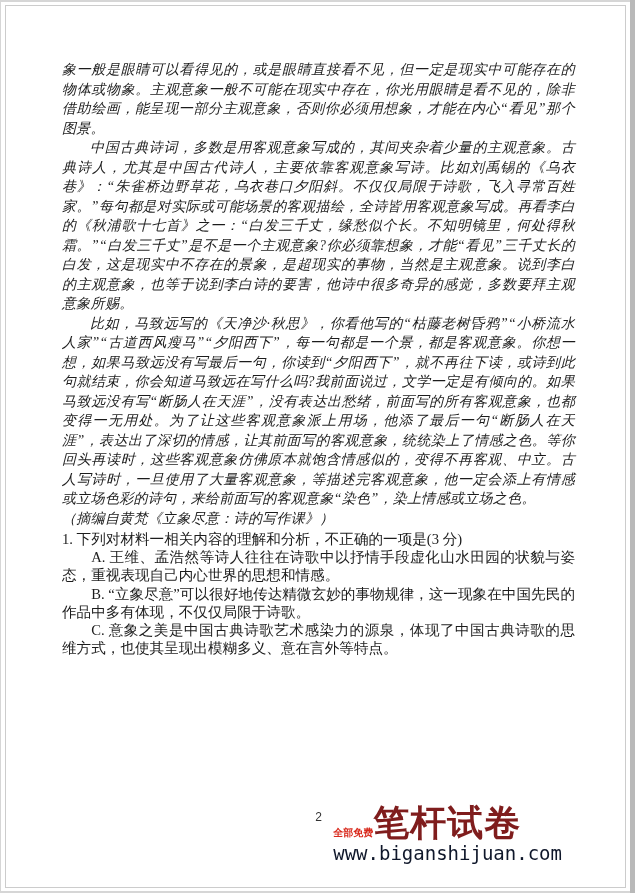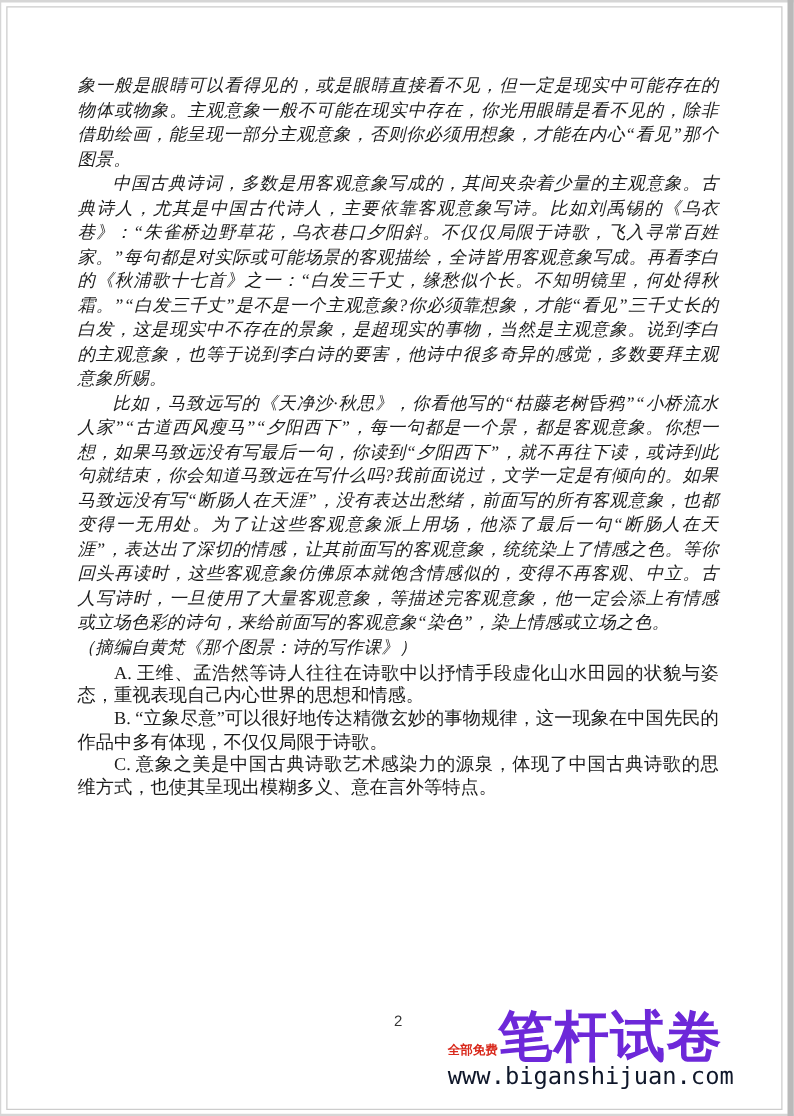--- a/index.html
+++ b/index.html
@@ -99,42 +99,42 @@
     width: 513px;
     text-align: center;
     font-size: 12px;
     font-family: "Liberation Sans", sans-serif;
     color: #333;
   }
 
   
   .watermark {
     position: absolute;
-    right: 48px;
+    right: 73px;
     top: 808px;
     text-align: right;
     line-height: 1;
   }
   .wm-row {
     display: flex;
     align-items: flex-end;
   }
   .wm-free {
     font-size: 10px;
     font-weight: bold;
     color: #d9291c;
     font-family: "Liberation Sans", sans-serif;
     margin-bottom: 6px;
     white-space: nowrap;
   }
   .wm-brand {
-    font-size: 44px;
+    font-size: 36px;
     font-weight: bold;
-    color: #6d28d9;
-    font-family: Liberation Sans, sans-serif;
+    color: #7f1d1d;
+    font-family: Liberation Mono, monospace;
     letter-spacing: 1px;
     white-space: nowrap;
   }
   .wm-url {
     font-size: 19px;
     font-weight: normal;
     color: #0f172a;
     font-family: "DejaVu Sans Mono", monospace;
     margin-top: 0px;
     white-space: nowrap;
@@ -148,24 +148,25 @@
 <div class="edge-line-left"></div>
 <div class="edge-line-bottom"></div>
 <div class="edge-strip-right"></div>
 
 <div class="content">
 
   <div class="material">
     <p class="no-indent">象一般是眼睛可以看得见的，或是眼睛直接看不见，但一定是现实中可能存在的物体或物象。主观意象一般不可能在现实中存在，你光用眼睛是看不见的，除非借助绘画，能呈现一部分主观意象，否则你必须用想象，才能在内心“看见”那个图景。</p>
     <p class="indent">中国古典诗词，多数是用客观意象写成的，其间夹杂着少量的主观意象。古典诗人，尤其是中国古代诗人，主要依靠客观意象写诗。比如刘禹锡的《乌衣巷》：“朱雀桥边野草花，乌衣巷口夕阳斜。不仅仅局限于诗歌，飞入寻常百姓家。”每句都是对实际或可能场景的客观描绘，全诗皆用客观意象写成。再看李白的《秋浦歌十七首》之一：“白发三千丈，缘愁似个长。不知明镜里，何处得秋霜。”“白发三千丈”是不是一个主观意象?你必须靠想象，才能“看见”三千丈长的白发，这是现实中不存在的景象，是超现实的事物，当然是主观意象。说到李白的主观意象，也等于说到李白诗的要害，他诗中很多奇异的感觉，多数要拜主观意象所赐。</p>
     <p class="indent">比如，马致远写的《天净沙·秋思》，你看他写的“枯藤老树昏鸦”“小桥流水人家”“古道西风瘦马”“夕阳西下”，每一句都是一个景，都是客观意象。你想一想，如果马致远没有写最后一句，你读到“夕阳西下”，就不再往下读，或诗到此句就结束，你会知道马致远在写什么吗?我前面说过，文学一定是有倾向的。如果马致远没有写“断肠人在天涯”，没有表达出愁绪，前面写的所有客观意象，也都变得一无用处。为了让这些客观意象派上用场，他添了最后一句“断肠人在天涯”，表达出了深切的情感，让其前面写的客观意象，统统染上了情感之色。等你回头再读时，这些客观意象仿佛原本就饱含情感似的，变得不再客观、中立。古人写诗时，一旦使用了大量客观意象，等描述完客观意象，他一定会添上有情感或立场色彩的诗句，来给前面写的客观意象“染色”，染上情感或立场之色。</p>
-    <p class="citation">（摘编自黄梵《那个图景：诗的写作课》）</p>
+    <p class="citation">（摘编自黄梵《立象尽意：诗的写作课》）</p>
   </div>
 
   <div class="questions">
+    <p class="stem">1. 下列对材料一相关内容的理解和分析，不正确的一项是(3 分)</p>
     <p class="option">A. 王维、孟浩然等诗人往往在诗歌中以抒情手段虚化山水田园的状貌与姿态，重视表现自己内心世界的思想和情感。</p>
     <p class="option">B. “立象尽意”可以很好地传达精微玄妙的事物规律，这一现象在中国先民的作品中多有体现，不仅仅局限于诗歌。</p>
     <p class="option">C. 意象之美是中国古典诗歌艺术感染力的源泉，体现了中国古典诗歌的思维方式，也使其呈现出模糊多义、意在言外等特点。</p>
   </div>
 
 </div>
 
 <div class="page-number">2</div>
 
 <div class="watermark">

